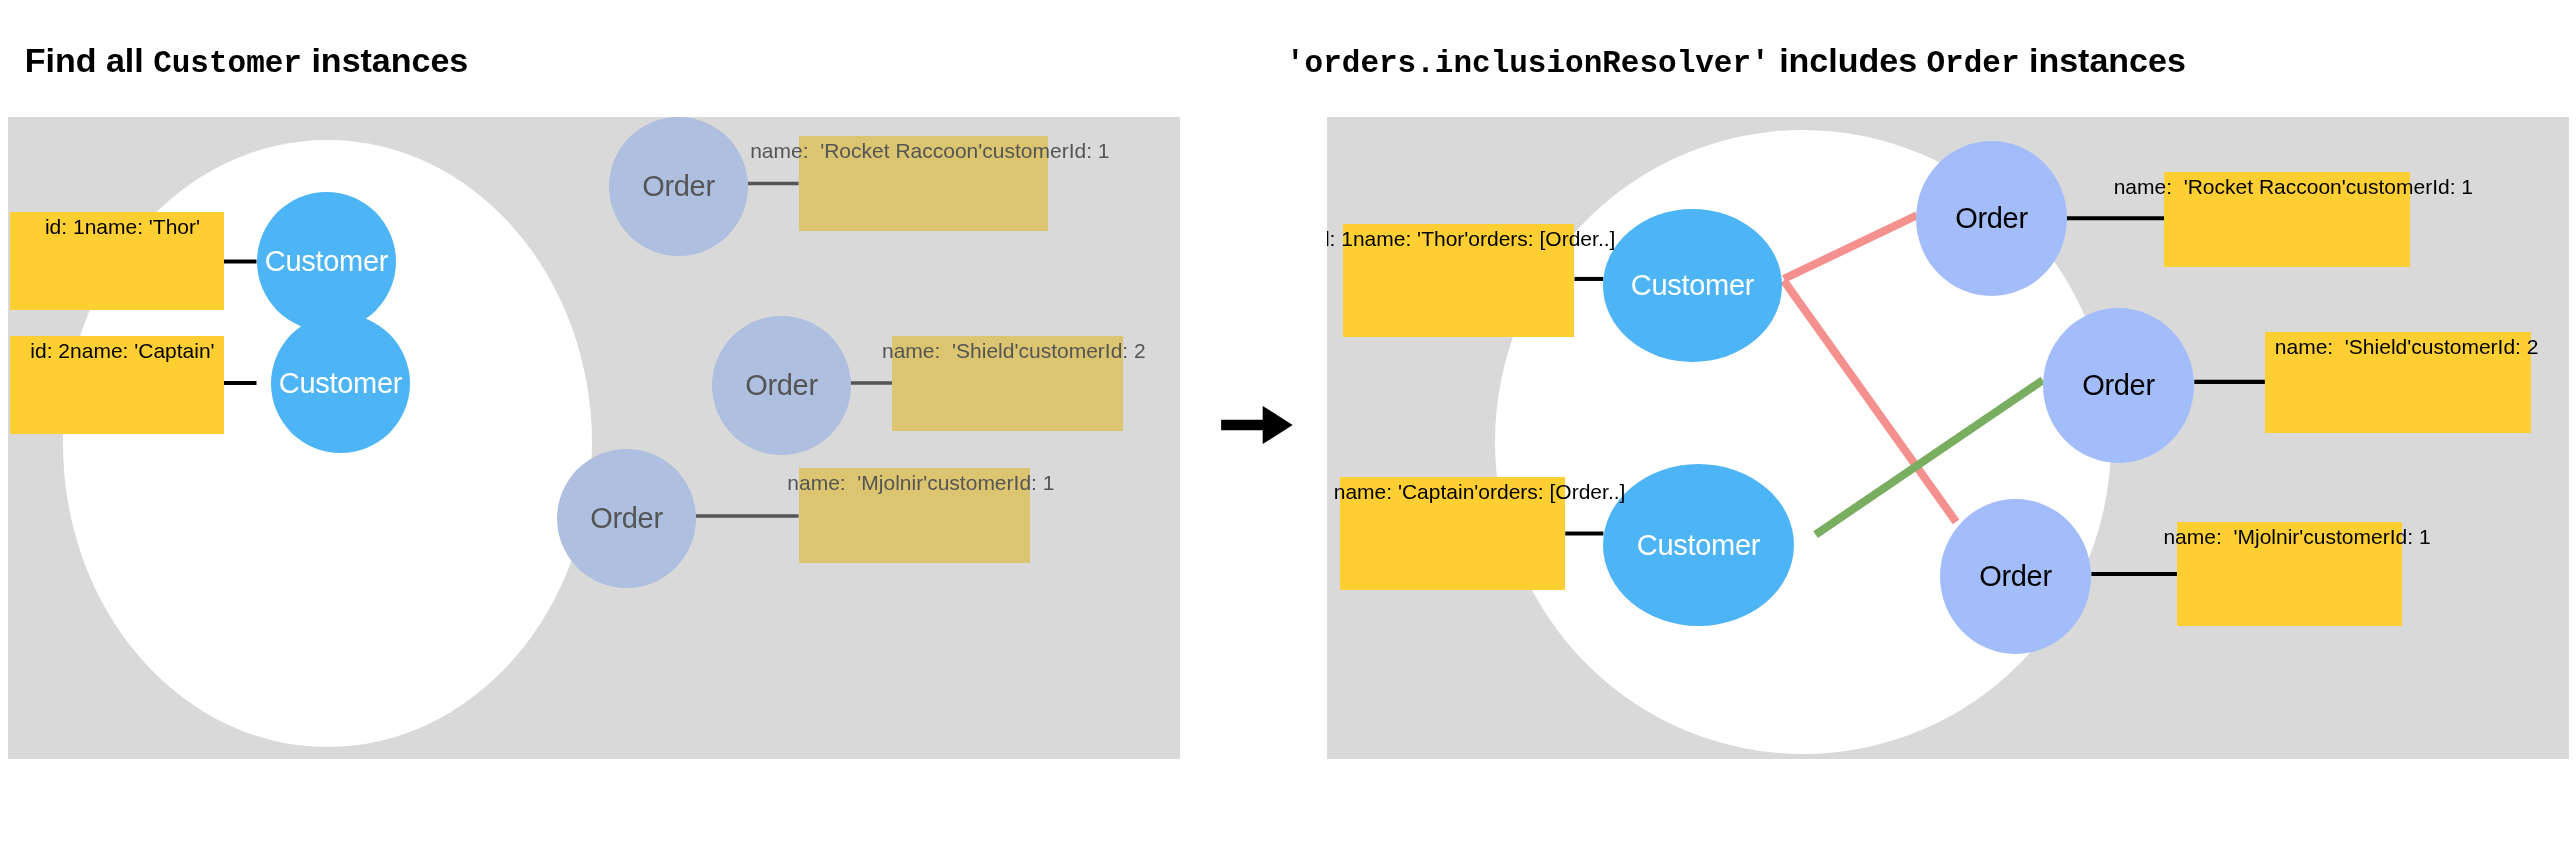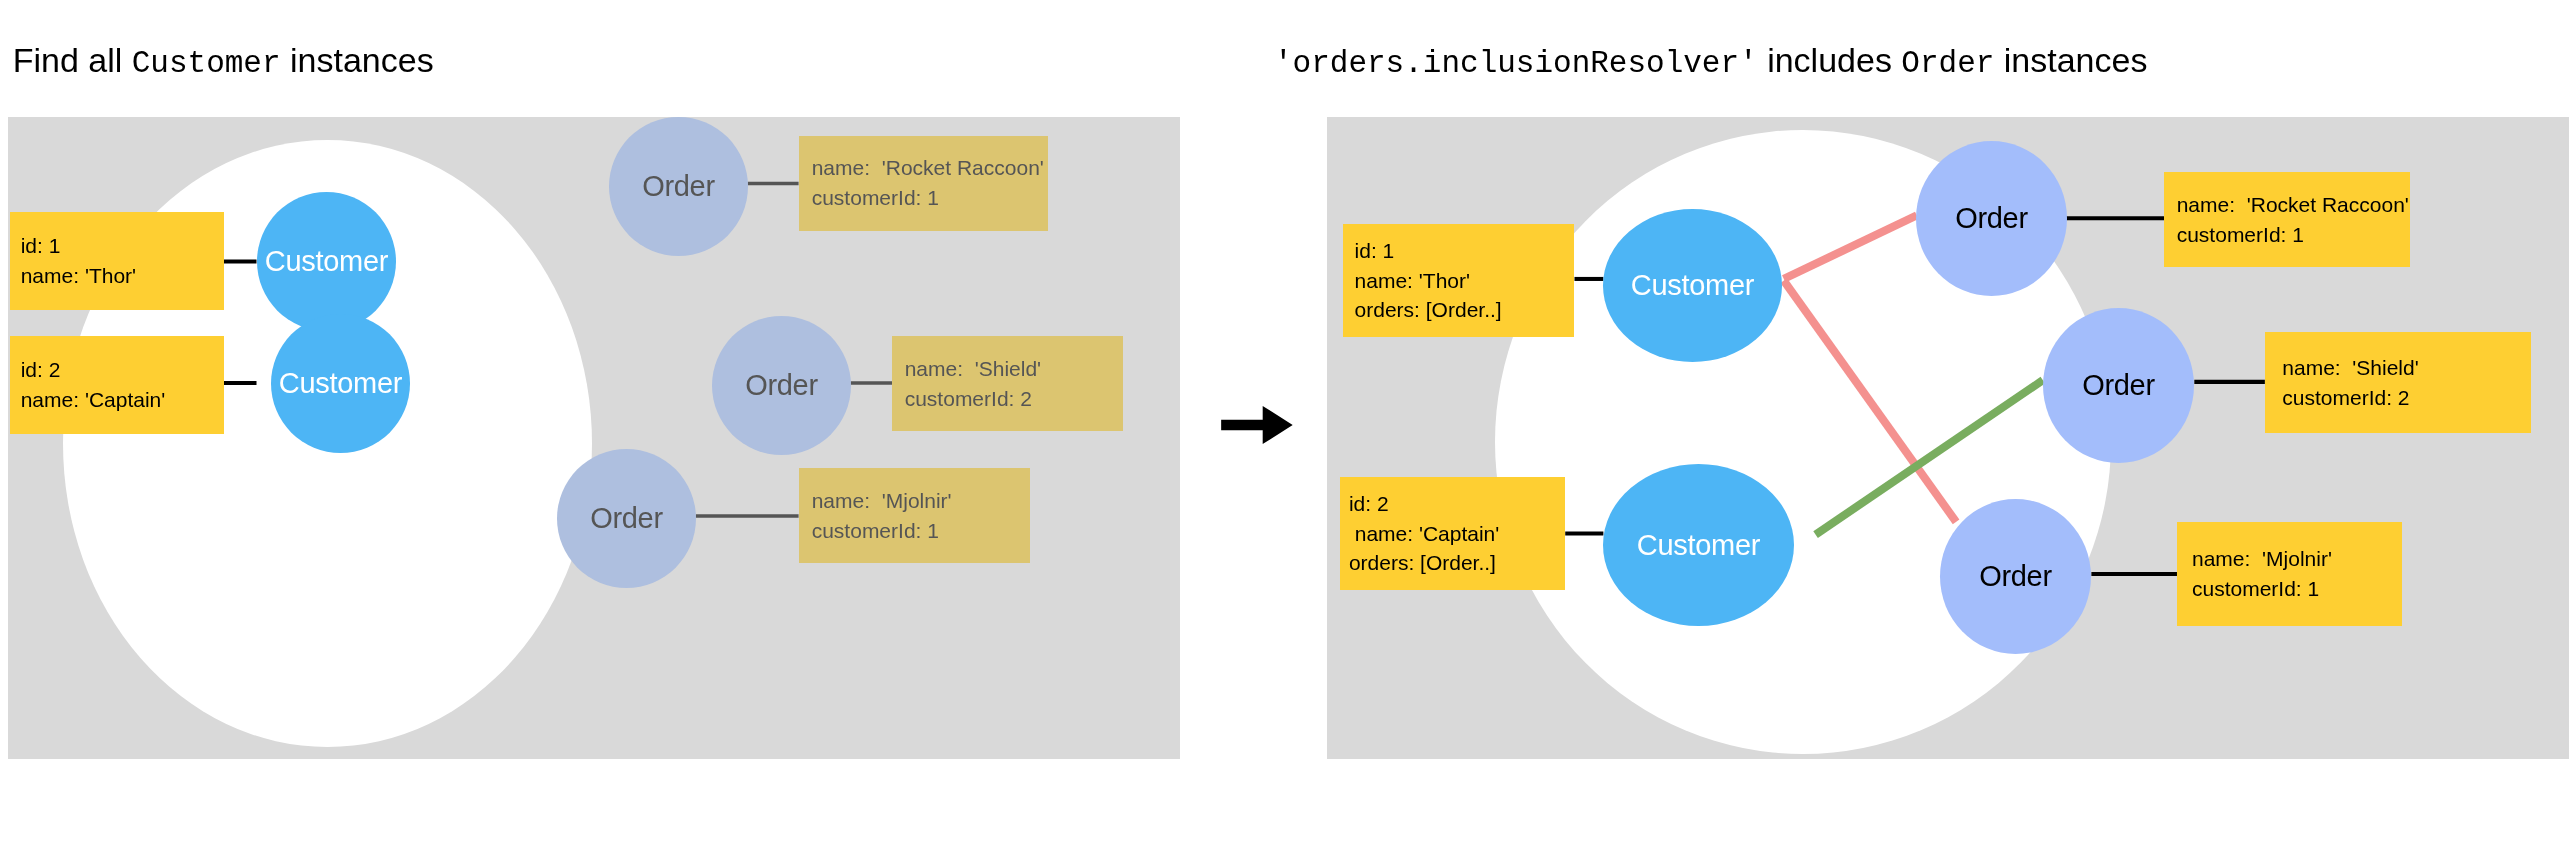--- a/index.html
+++ b/index.html
@@ -13,24 +13,25 @@
     font-family: "Liberation Sans", sans-serif;
     position: relative;
     overflow: hidden;
   }
 
   
   .title {
     position: absolute;
     top: 43px;
     font-size: 34px;
-    font-weight: 400;
+    font-weight: 700;
     color: #000000;
     white-space: nowrap;
     line-height: 1;
+    margin-left: 12px;
   }
   .title .mono {
     font-family: "Liberation Mono", "DejaVu Sans Mono", monospace;
     font-size: 31px;
   }
   #title-left  { left: 12.7px; }
   #title-right { left: 1274px; }
 
   
   .panel {
@@ -88,21 +89,21 @@
   .node-order-hot {
     background: #a3bdfb;
     color: #000000;
   }
 
   
   .attrbox {
     position: absolute;
     box-sizing: border-box;
     display: flex;
-    flex-direction: column;
+    flex-direction: row;
     justify-content: center;
     font-size: 21px;
     line-height: 1.42;
     white-space: pre;
   }
   .attr-hot {
     background: #fecf32;
     color: #000000;
   }
   .attr-dim {

